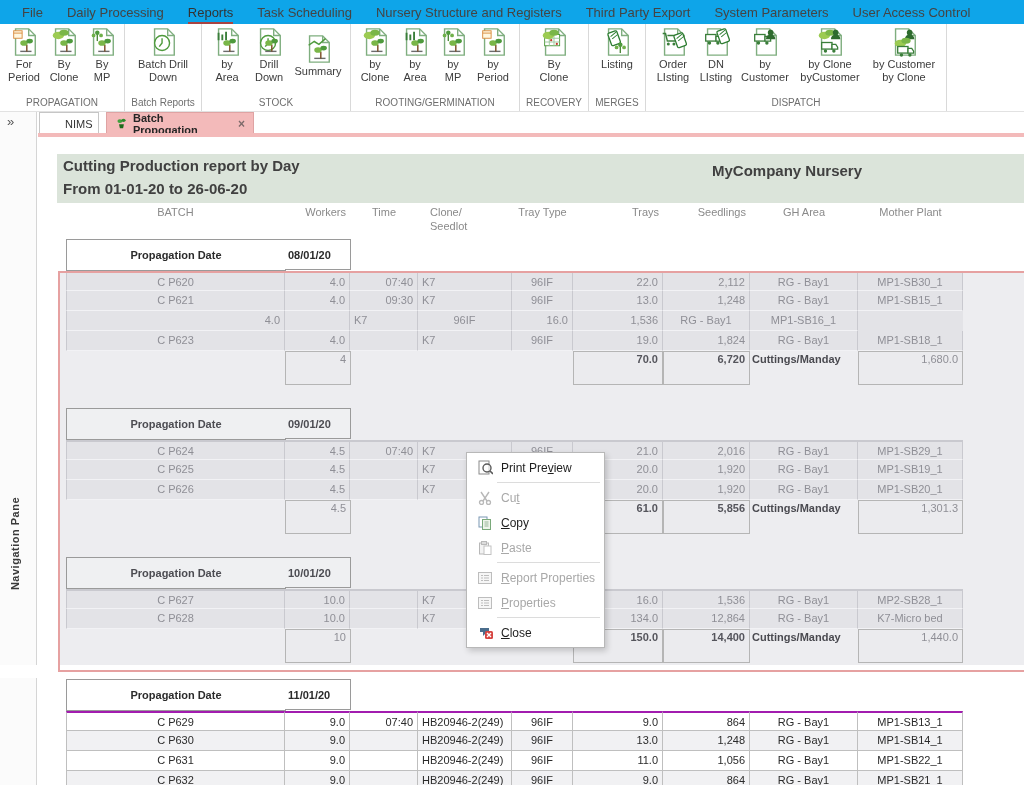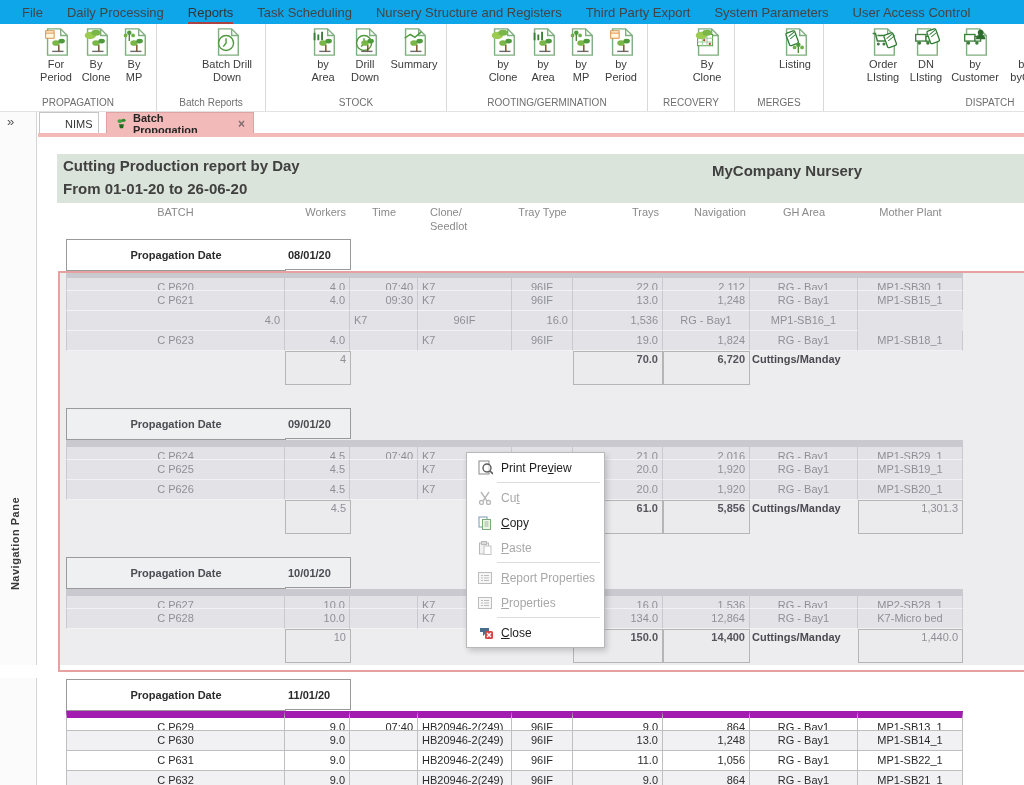--- a/index.html
+++ b/index.html
@@ -8,21 +8,21 @@
   #app{position:relative;width:1024px;height:785px;overflow:hidden;background:#fff;}
 
   
   .menubar{position:absolute;left:0;top:0;width:1024px;height:24px;display:flex;align-items:center;padding-left:10px;background:#0ea5e9;}
   .menu-item{padding:3px 12px;font-size:13px;color:#444;cursor:default;white-space:nowrap;}
   .menu-item.active .mi-inner{color:#333;border-bottom:2px solid #a94442;padding-bottom:2px;}
 
   
   .ribbon{position:absolute;left:0;top:24px;width:1024px;height:88px;display:flex;background:#fff;border-bottom:1px solid #e2e2e2;}
   .rib-group{display:flex;flex-direction:column;align-items:center;border-right:1px solid #d9d9d9;padding:2px 4px 0 4px;}
-  .rib-buttons{display:flex;align-items:flex-start;margin-left:32px;}
+  .rib-buttons{display:flex;align-items:center;}
   .rib-btn{display:flex;flex-direction:column;align-items:center;padding:1px 2px;cursor:default;}
   .rib-btn .lab{font-size:11px;line-height:13px;color:#3c3c3c;text-align:center;white-space:nowrap;}
   .ric{width:30px;height:30px;margin-bottom:1px;}
   .rib-glabel{margin-top:auto;font-size:10px;color:#6e6e6e;padding:2px 2px 3px 2px;white-space:nowrap;}
 
   
   .sidebar{position:absolute;left:0;top:112px;width:37px;height:673px;background:#fbfbfb;border-right:1px solid #d5d5d5;}
   .sb-toggle{position:absolute;left:7px;top:2px;font-size:13px;color:#555;}
   .sb-label{position:absolute;left:9px;top:385px;writing-mode:vertical-rl;transform:rotate(180deg);font-size:11px;font-weight:bold;color:#3a3a3a;letter-spacing:.5px;}
 
@@ -51,21 +51,21 @@
 
   .sections{position:absolute;left:0;top:238px;width:1024px;z-index:2;}
   .sec-header{position:relative;height:33px;}
   .ph-box{position:absolute;left:66px;top:1px;width:220px;height:32px;border:1px solid #9a9a9a;display:flex;align-items:center;justify-content:center;font-size:11px;font-weight:bold;color:#2b2b2b;background:#fff;}
   .ph-date{position:absolute;left:285px;top:1px;width:66px;height:31px;border:1px solid #9a9a9a;border-left:none;display:flex;align-items:center;font-size:11px;font-weight:bold;color:#2b2b2b;padding-left:3px;background:#fff;text-align:center;}
   .sel .ph-box,.sel .ph-date{background:#eff0f2;color:#4c4c52;}
 
   .row{margin-left:66px;width:897px;height:20px;}
   .cell{font-size:11px;line-height:19px;height:20px;padding:0 4px;overflow:hidden;white-space:nowrap;border-right:1px solid #bfbfbf;border-bottom:1px solid #bfbfbf;color:#2a2a2a;}
   .cell:first-child{border-left:1px solid #bfbfbf;}
-  .rows .row:first-child .cell{border-top:7px solid #a21caf;}
+  .rows .row:first-child .cell{border-top:2px solid #a21caf;}
   .cell.r{text-align:right;} .cell.c{text-align:center;} .cell.l{text-align:left;}
   .plain .row:nth-child(even){background:#f1f1f3;}
   .sel .row{background:#e3e3e7;}
   .sel .cell{border-color:#c9c9cf;border-bottom-color:#f2f2f5;color:#8f8f96;}
   .sel .rows .row:first-child .cell{border-top-color:#c9c9cf;}
 
   .summary{position:relative;height:36px;font-size:11px;}
   .sum-box{position:absolute;top:0;height:34px;border:1px solid #b5b5b5;padding:1px 4px 0 4px;text-align:right;background:#ebebee;color:#8f8f96;}
   .sum-workers{left:285px;width:66px;}
   .sum-trays{left:573px;width:90px;font-weight:bold;color:#55555c;}
@@ -406,21 +406,21 @@
     <div class="rep-company">MyCompany Nursery</div>
   </div>
 
   <div class="colheads grid9">
     <div class="ch c">BATCH</div>
     <div class="ch r">Workers</div>
     <div class="ch c">Time</div>
     <div class="ch l"><span>Clone/</span><br><span>Seedlot</span></div>
     <div class="ch c">Tray Type</div>
     <div class="ch r">Trays</div>
-    <div class="ch r">Navigation</div>
+    <div class="ch r">Seedlings</div>
     <div class="ch c">GH Area</div>
     <div class="ch c">Mother Plant</div>
   </div>
 
   <div class="selection-bg"></div>
 
   <div class="sections">
 
     <div>
       <div class="sec-header">
@@ -471,20 +471,21 @@
               <div class="cell r">1,824</div>
               <div class="cell c">RG - Bay1</div>
               <div class="cell c">MP1-SB18_1</div>
         </div>
       </div>
       <div class="summary">
         <div class="sum-box sum-workers">4</div>
         <div class="sum-box sum-trays">70.0</div>
         <div class="sum-box sum-seedlings">6,720</div>
         <div class="sum-label">Cuttings/Manday</div>
+        <div class="sum-box sum-cmd">1,680.0</div>
       </div>
       <div class="gap20"></div>
       </div>
     </div>
 
     <div class="sel">
       <div class="sec-header">
         <div class="ph-box">Propagation Date</div>
         <div class="ph-date">09/01/20</div>
       </div>

